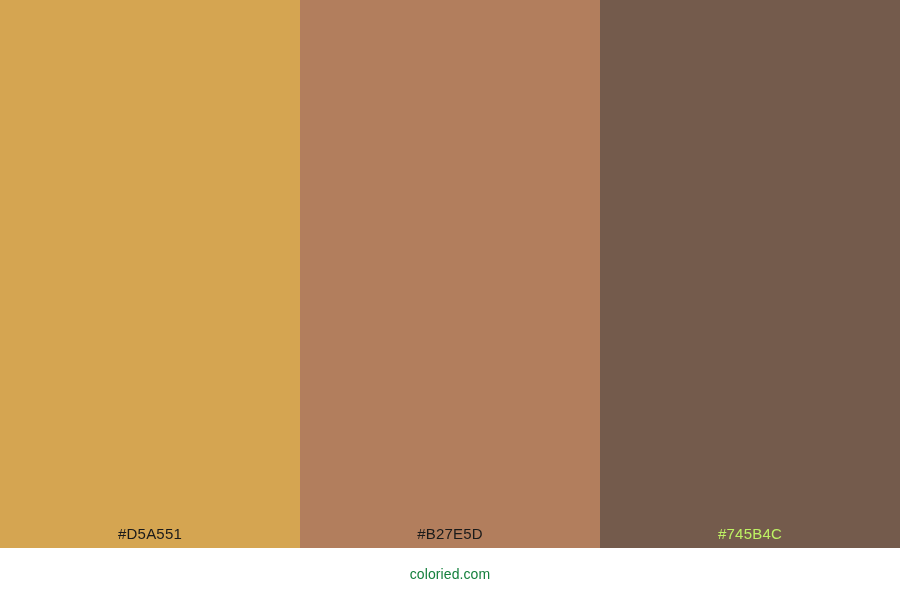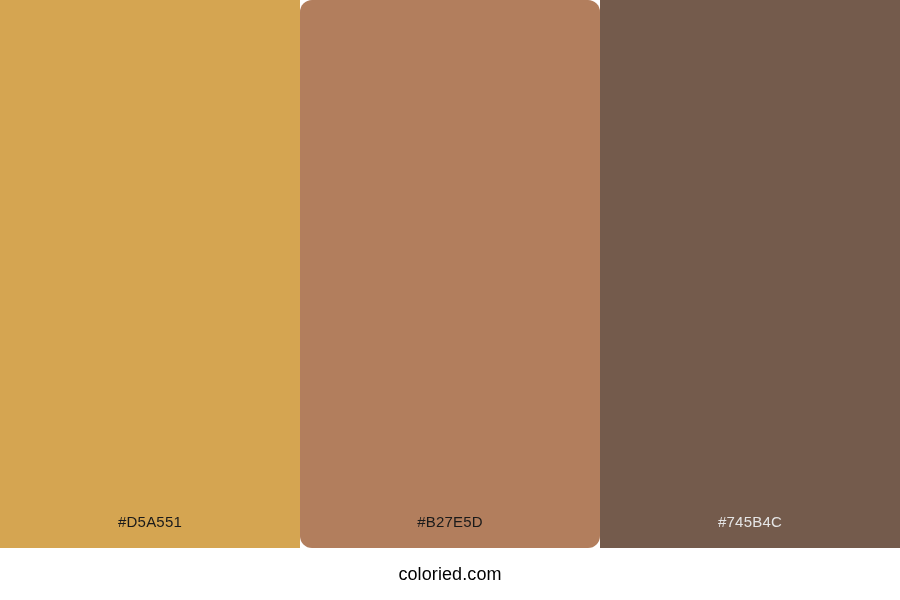--- a/index.html
+++ b/index.html
@@ -46,64 +46,64 @@
 
   .swatch-label {
     display: block;
     width: 100%;
     text-align: center;
     font-family: "Liberation Sans", sans-serif;
     font-size: 15px;
     font-weight: 400;
     letter-spacing: 0.2px;
     line-height: 1;
-    padding-bottom: 19px;
+    padding-bottom: 7px;
     white-space: nowrap;
     user-select: text;
   }
 
   .swatch-label.on-light {
     color: #1a1a1a;
   }
 
   .swatch-label.on-dark {
-    color: #e5e5e5;
+    color: #bef264;
   }
 
   
   .footer {
     flex: 1 1 auto;
     height: 52px;
     background: #ffffff;
     display: flex;
     align-items: center;
     justify-content: center;
   }
 
   .footer-brand {
     font-family: "Liberation Sans", sans-serif;
-    font-size: 18px;
+    font-size: 14px;
     font-weight: 400;
-    color: #000000;
+    color: #15803d;
     letter-spacing: 0.1px;
     line-height: 1;
   }
 </style>
 </head>
 <body>
 
 <div class="palette-page">
 
   <div class="swatch-band">
 
     <div class="swatch" style="background-color: rgb(213, 165, 81);">
       <span class="swatch-label on-light">#D5A551</span>
     </div>
 
-    <div class="swatch" style="background-color: rgb(178, 126, 93); border-radius: 12px;">
+    <div class="swatch" style="background-color: rgb(178, 126, 93);">
       <span class="swatch-label on-light">#B27E5D</span>
     </div>
 
     <div class="swatch" style="background-color: rgb(116, 91, 76);">
       <span class="swatch-label on-dark">#745B4C</span>
     </div>
 
 
 
   </div>

